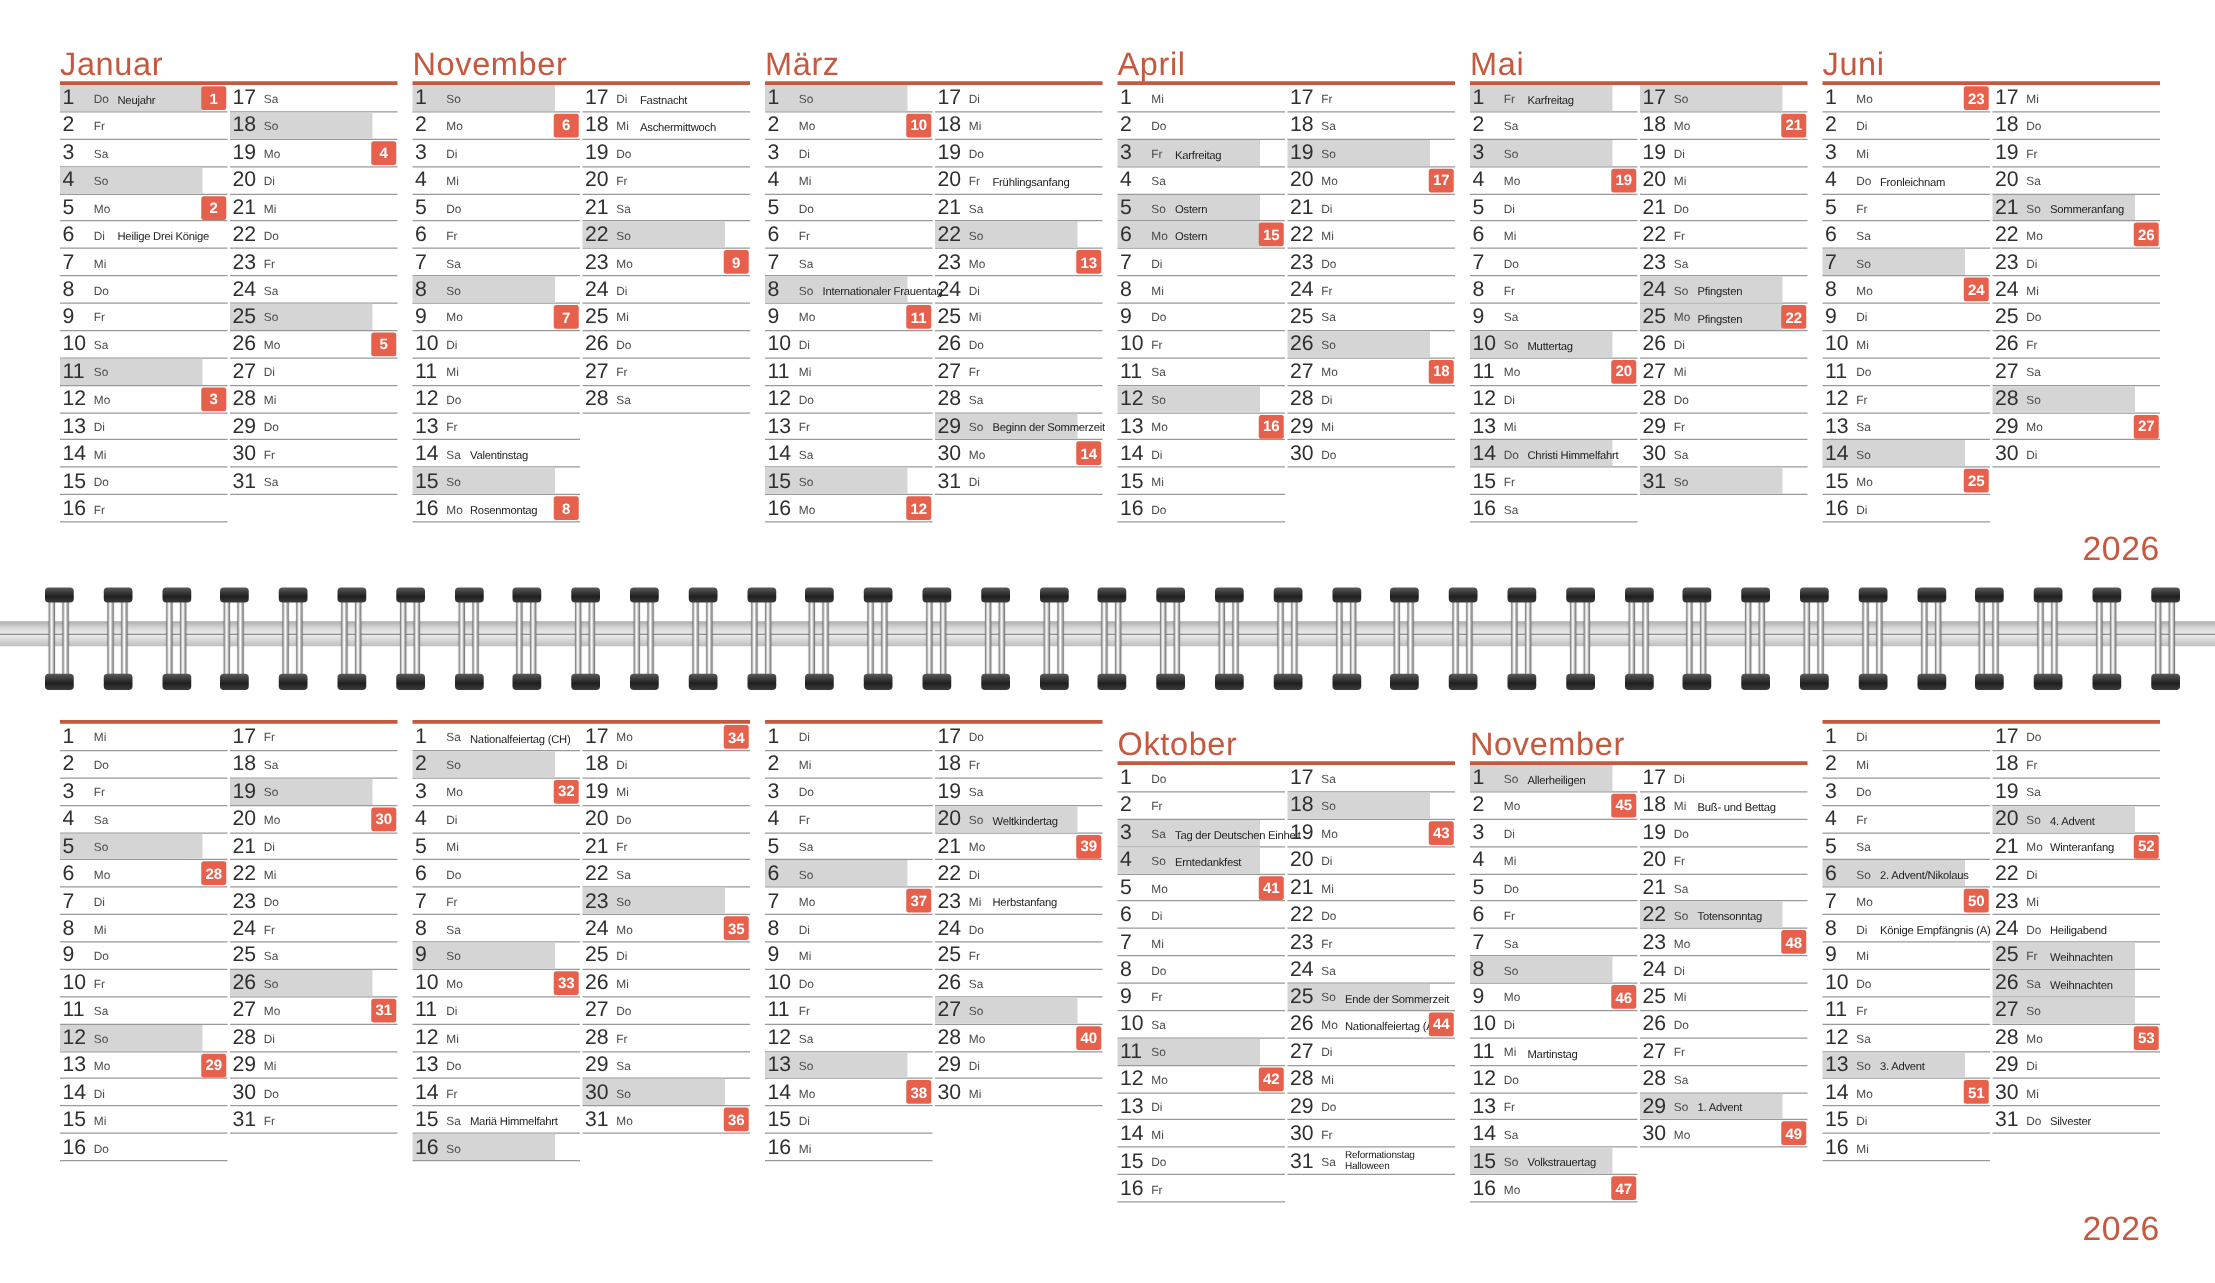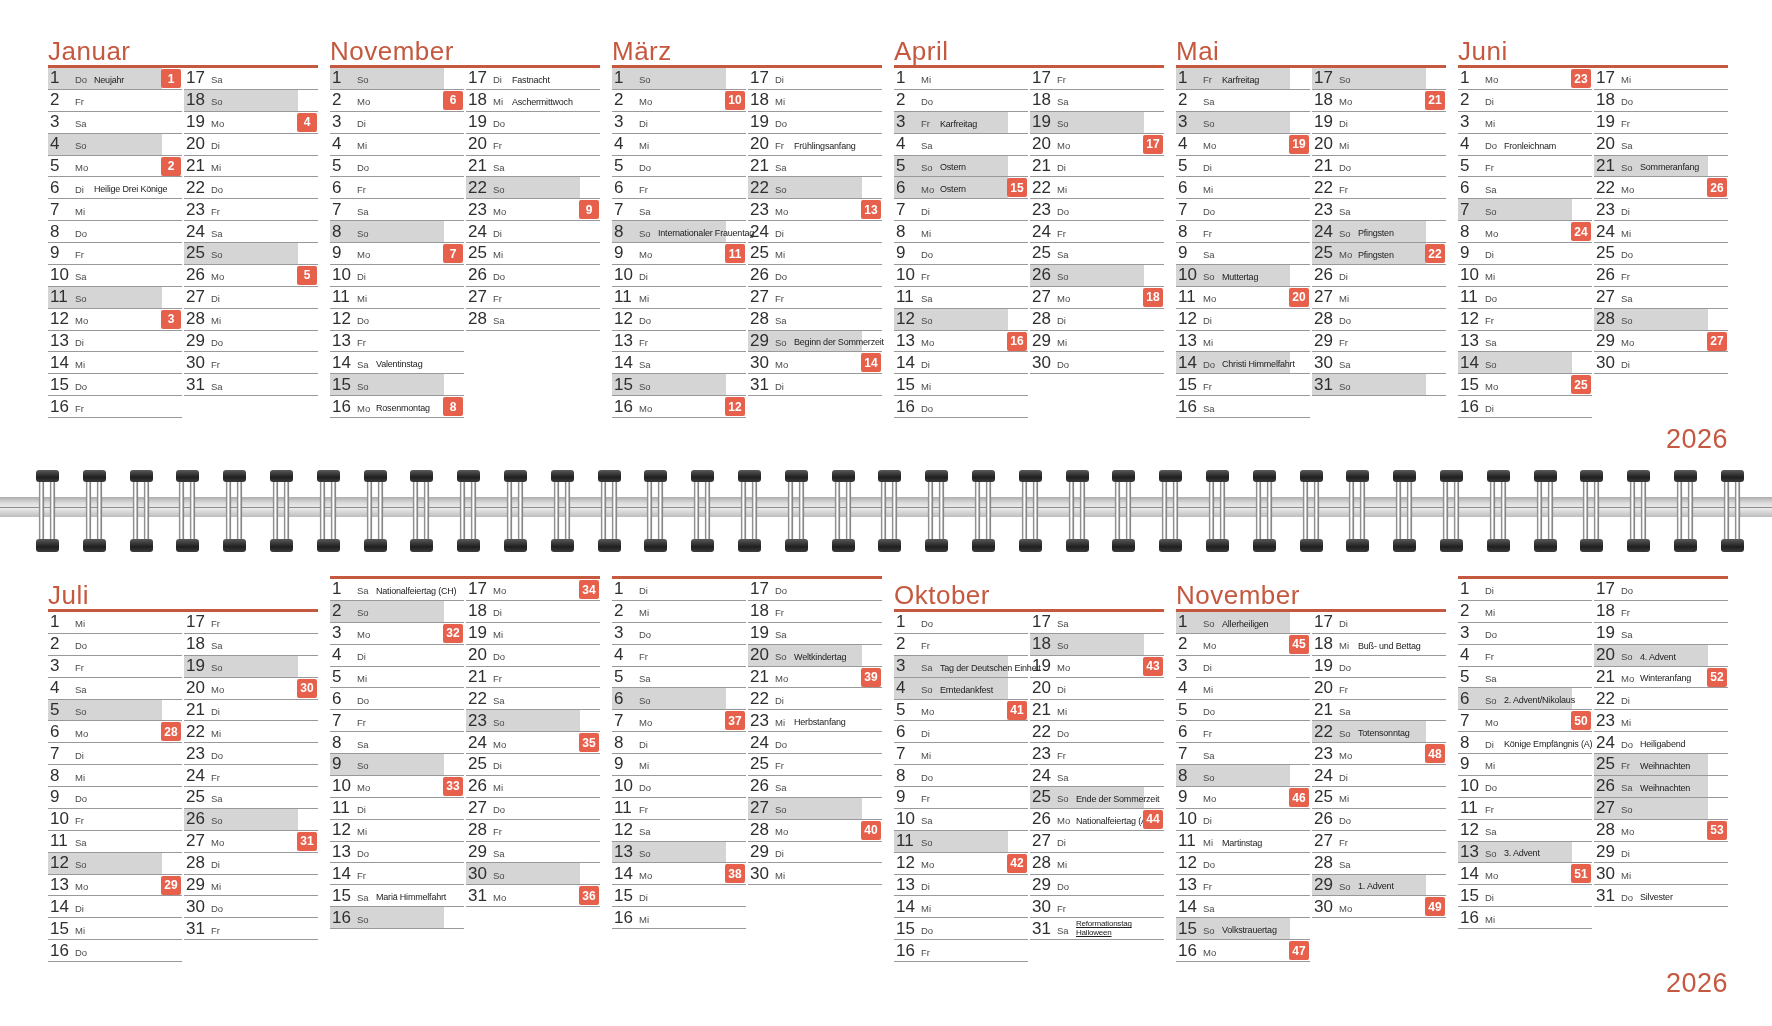--- a/index.html
+++ b/index.html
@@ -30,21 +30,21 @@
     display:flex;align-items:center;
   }
   .mrow.empty{border-bottom:none;}
   .mrow.hl::before{
     content:"";position:absolute;left:0;top:0;bottom:0;width:114px;
     background:var(--hl);z-index:0;
   }
   .dnum{width:25px;flex:0 0 25px;padding-left:2px;font-size:17px;color:#2f2f2f;z-index:1;}
   .ddow{width:19px;flex:0 0 19px;font-size:9.5px;color:#4a4a4a;padding-top:3px;z-index:1;}
   .dhol{font-size:9px;letter-spacing:-0.2px;color:#222;white-space:nowrap;padding-top:3px;z-index:1;}
-  .dhol.two{white-space:normal;font-size:8px;line-height:8.5px;padding-top:0;letter-spacing:-0.2px;text-decoration:underline;}
+  .dhol.two{white-space:normal;font-size:8px;line-height:8.5px;padding-top:0;letter-spacing:-0.2px;}
   .wk-badge{
     position:absolute;right:1px;top:1px;width:20px;height:19px;
     background:var(--badge);color:#fff;font-size:12px;font-weight:bold;
     display:flex;align-items:center;justify-content:center;border-radius:2px;z-index:2;
   }
   .year{
     position:absolute;right:44px;width:220px;text-align:right;
     color:var(--accent);font-size:27px;letter-spacing:.5px;
   }
   .year-top{top:424px;}
@@ -1155,23 +1155,20 @@
       <div class="loop" style="left: 1720.8px;">
         <div class="wire w1"></div>
         <div class="wire w2"></div>
         <div class="tab t"></div>
         <div class="tab b"></div>
       </div>
     </div>
 
   <section class="half half-bottom" id="half-bottom">
       <div class="month">
-        <div class="mtitle-box">
-          <div class="mtitle">Juli</div>
-        </div>
         <div class="mrule"></div>
         <div class="grid">
           <div class="gcol">
             <div class="mrow">
               <span class="dnum">1</span>
               <span class="ddow">Mi</span>
             </div>
             <div class="mrow">
               <span class="dnum">2</span>
               <span class="ddow">Do</span>

